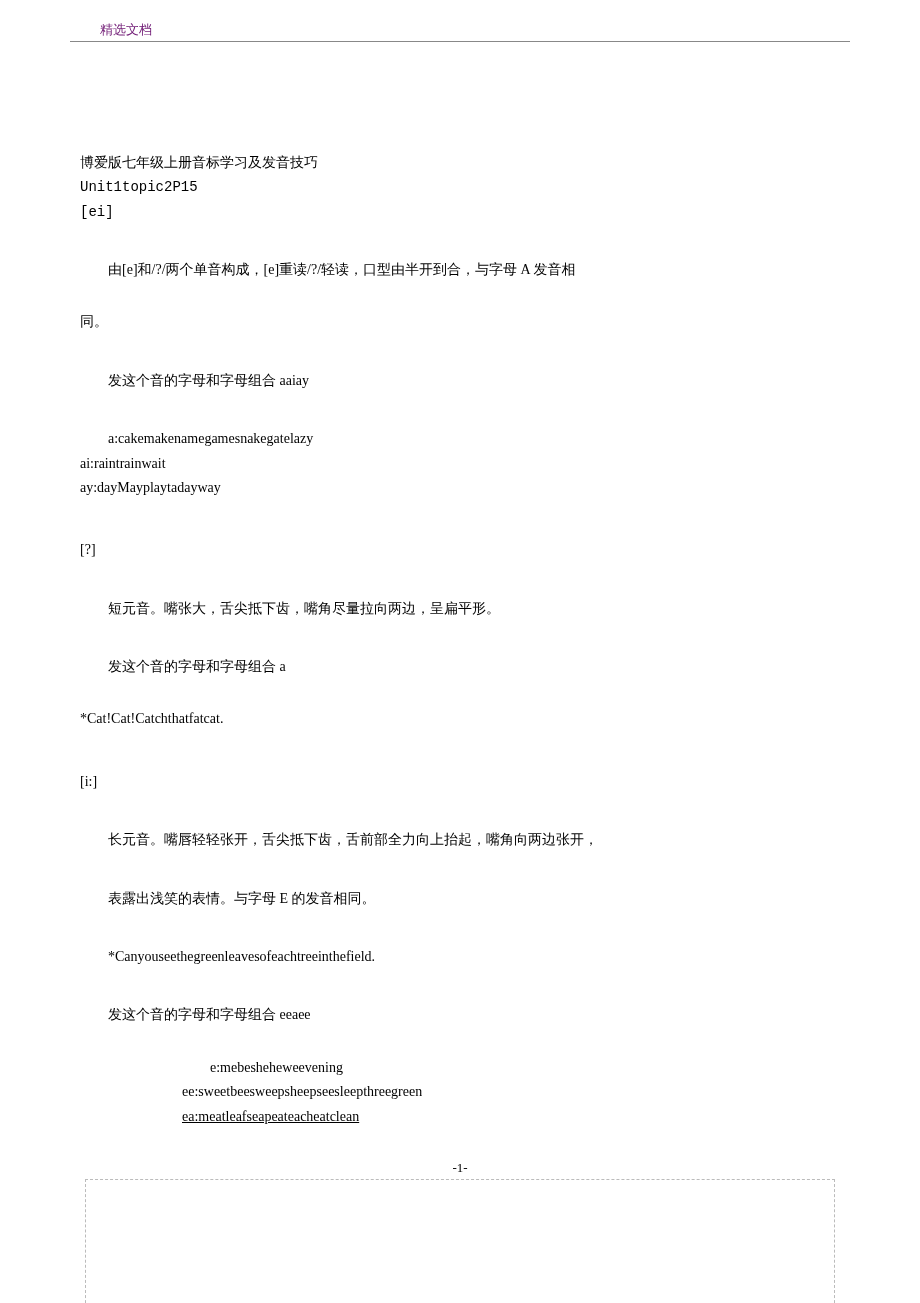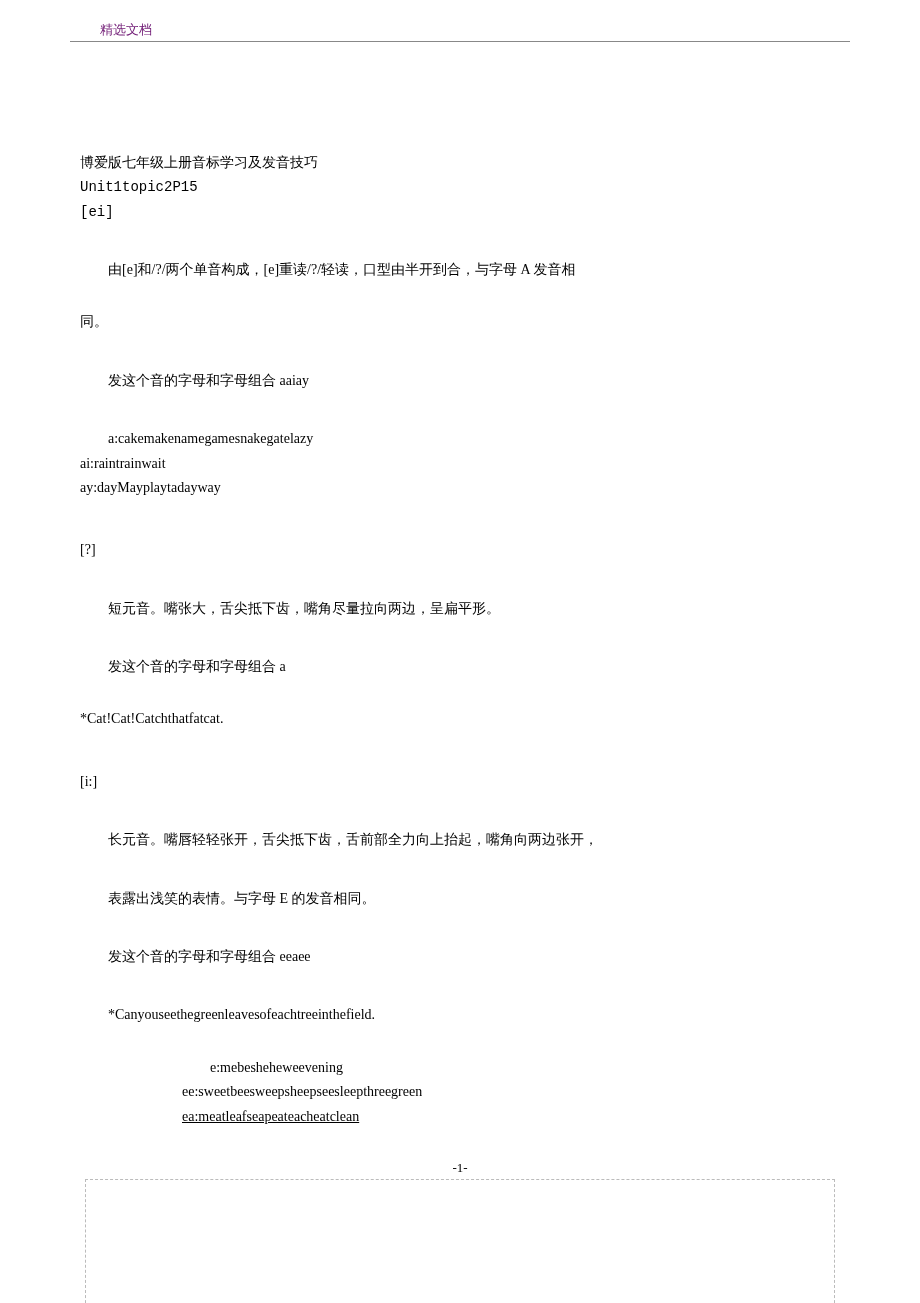--- a/index.html
+++ b/index.html
@@ -111,22 +111,22 @@
       <div class="para flush">[?]</div>
       <div class="para indented">短元音。嘴张大，舌尖抵下齿，嘴角尽量拉向两边，呈扁平形。</div>
       <div class="para indented">发这个音的字母和字母组合 a</div>
       <div class="para flush">*Cat!Cat!Catchthatfatcat.</div>
     </div>
 
     <div class="section" style="margin-top:40px;">
       <div class="para flush">[i:]</div>
       <div class="para indented">长元音。嘴唇轻轻张开，舌尖抵下齿，舌前部全力向上抬起，嘴角向两边张开，</div>
       <div class="para indented">表露出浅笑的表情。与字母 E 的发音相同。</div>
+      <div class="para indented">*Canyouseethegreenleavesofeachtreeinthefield.</div>
       <div class="para indented">发这个音的字母和字母组合 eeaee</div>
-      <div class="para indented">*Canyouseethegreenleavesofeachtreeinthefield.</div>
       <div class="centered-block">
         <div class="example-line">e:mebesheheweevening</div>
         <div class="example-line" style="margin-left:-28px;">ee:sweetbeesweepsheepseesleepthreegreen</div>
         <div class="example-line" style="margin-left:-28px;text-decoration:underline;">ea:meatleafseapeateacheatclean</div>
       </div>
     </div>
 
     <div class="page-number">-1-</div>
 
   </div>

